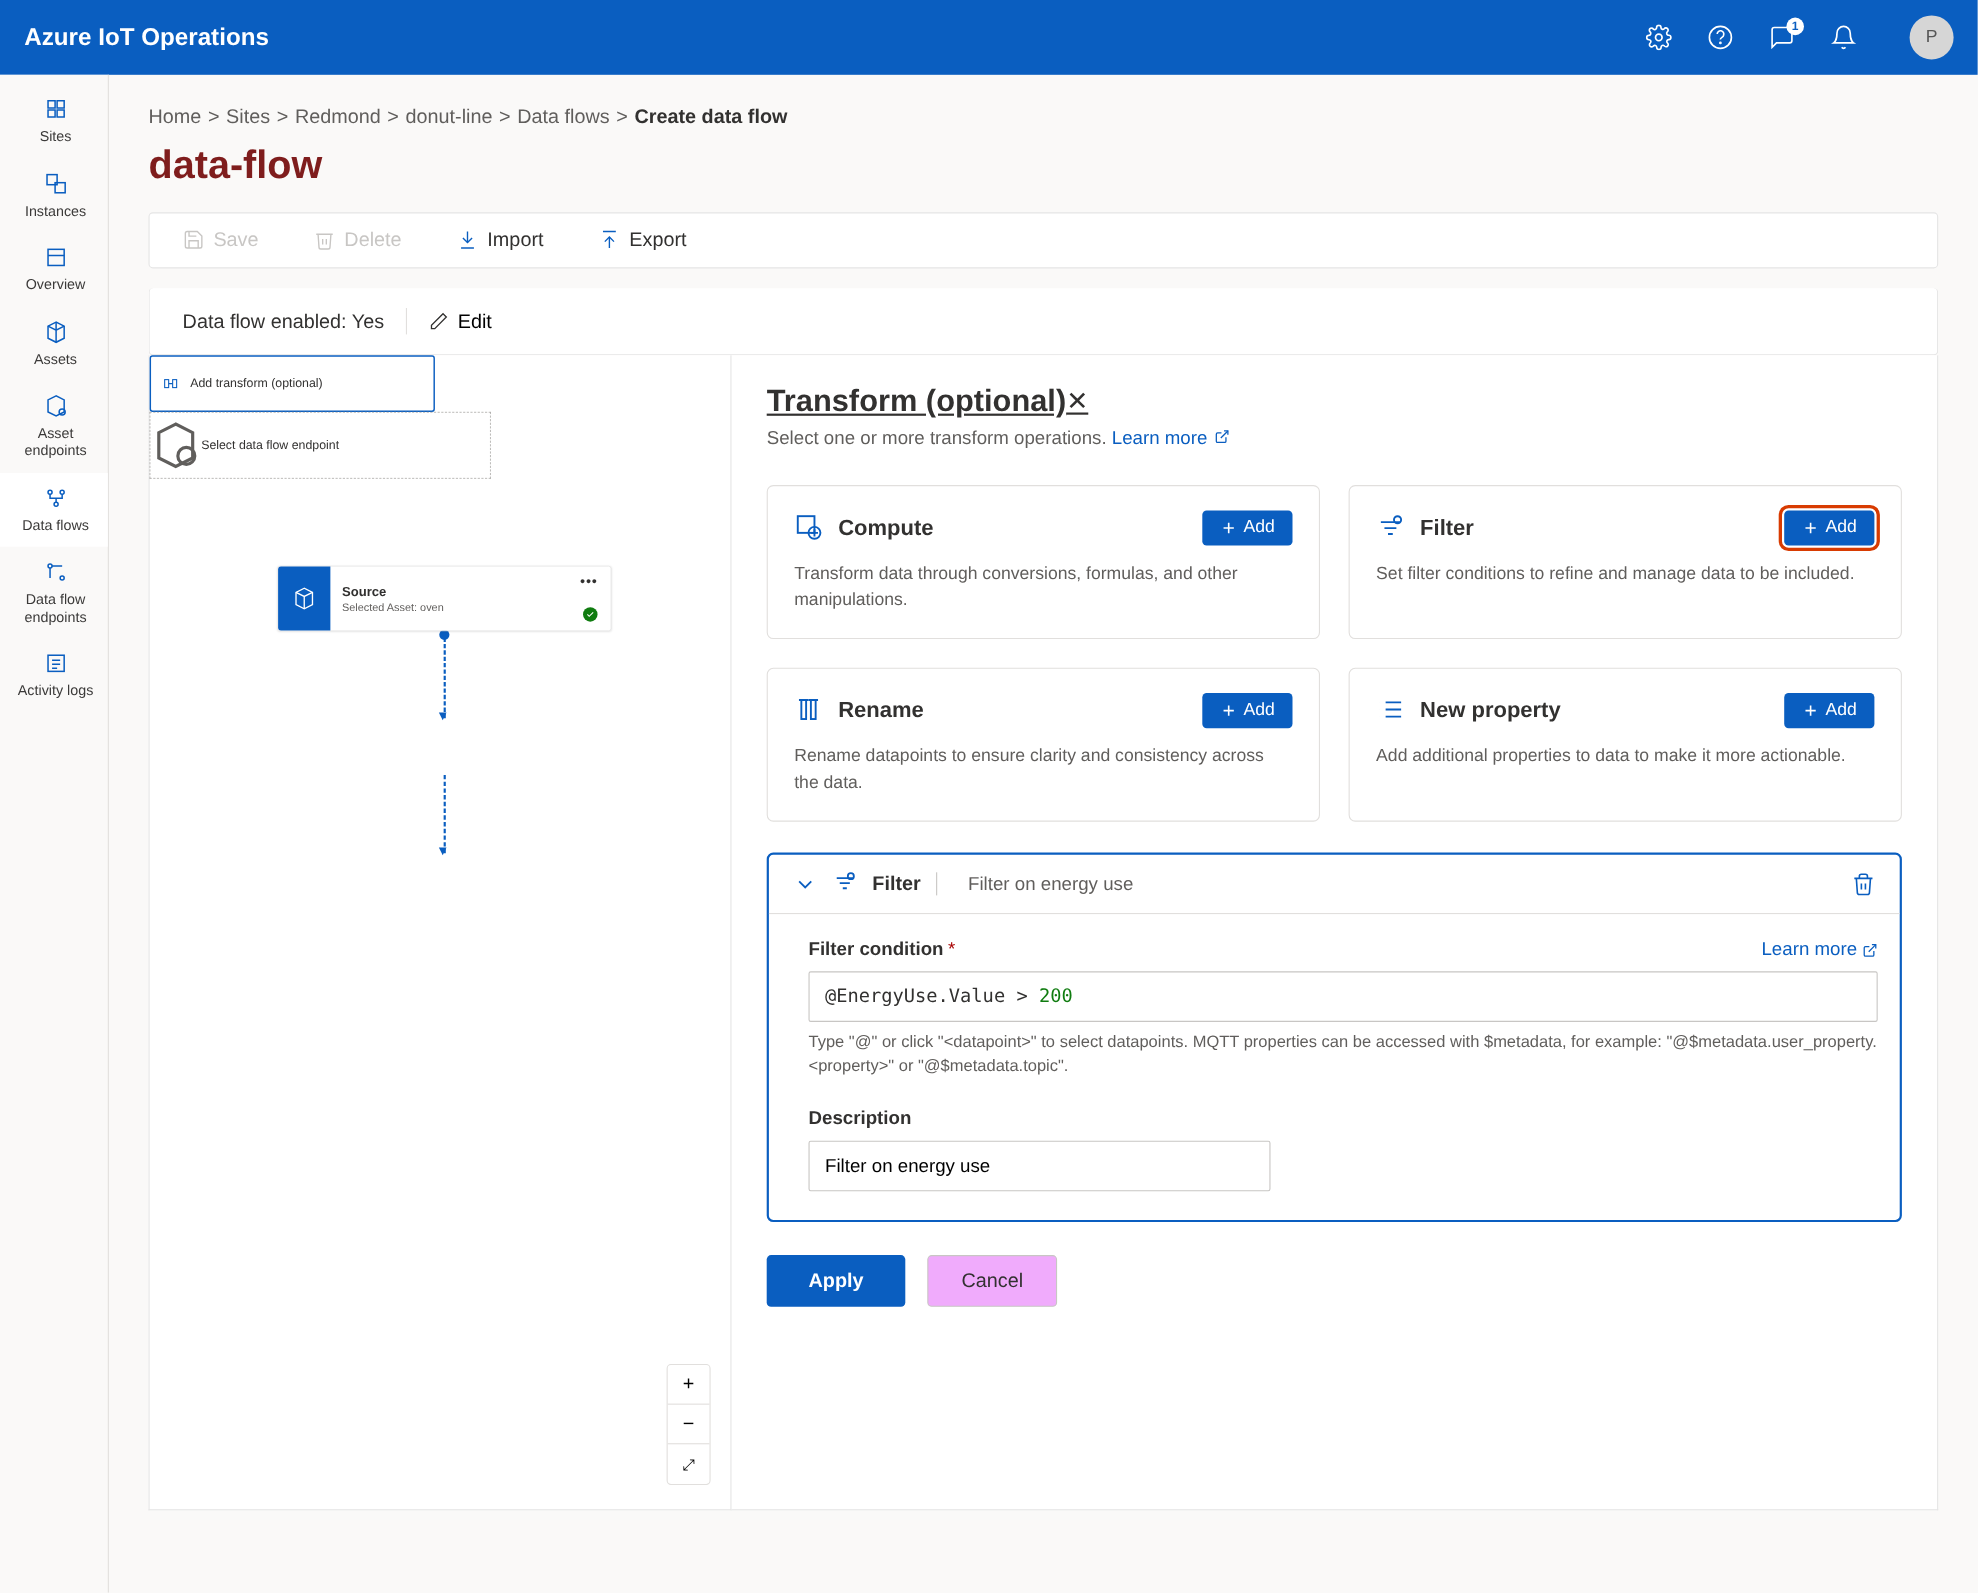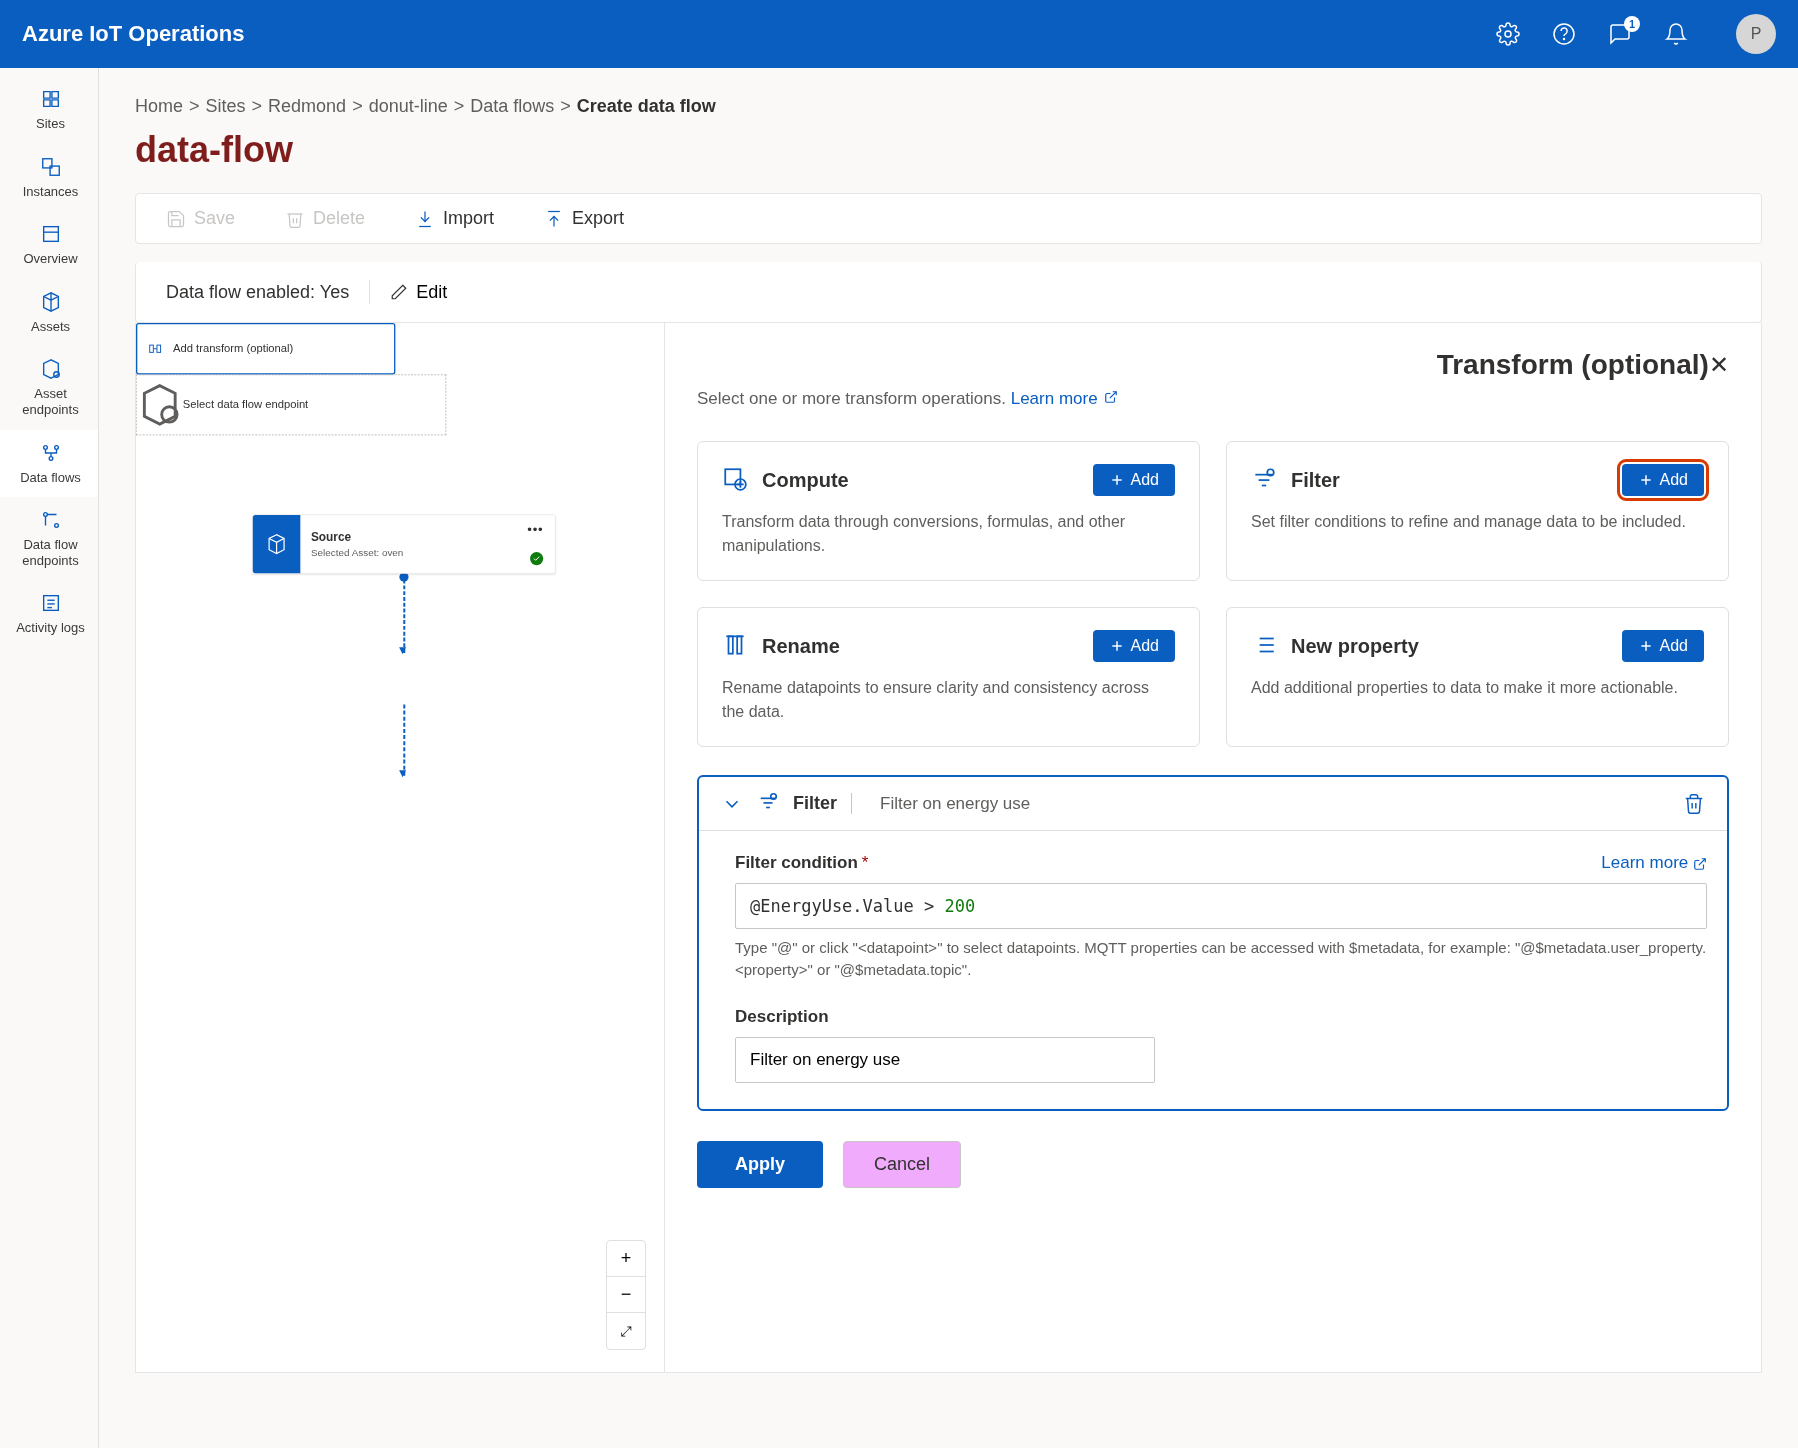--- a/index.html
+++ b/index.html
@@ -61,21 +61,21 @@
   .breadcrumb .current { font-weight:600; color:#323130;text-align:center; }
 
   .page-title { font-size: 36px; color:#7f1d1d; font-weight:600; margin-bottom: 22px; }
 
   
   .toolbar-card {
     background:#fff; border:1px solid #e5e5e5; border-radius:4px;
     padding: 14px 30px; display:flex; gap:50px; align-items:center;
     margin-bottom: 18px;
   }
-  .tb-btn { display:flex; align-items:center; gap:8px; background:none; border:none; font-size:18px; cursor:pointer; font-family:inherit; }
+  .tb-btn { display:flex; align-items:flex-start; gap:8px; background:none; border:none; font-size:18px; cursor:pointer; font-family:inherit; }
   .tb-btn svg { width:20px; height:20px; stroke-width:1.5; fill:none; }
   .tb-btn.disabled { color:#c8c6c4; cursor:default; }
   .tb-btn.disabled svg { stroke:#c8c6c4; }
   .tb-btn.primary { color:#323130; }
   .tb-btn.primary svg { stroke:#0a5ec0; }
 
   
   .enabled-card {
     background:#fff; border:1px solid #e5e5e5; border-top:none; border-radius:4px;
     padding: 18px 30px; display:flex; align-items:center; gap:20px;
@@ -141,21 +141,21 @@
   }
   .zoom-ctrl button { background:none; border:none; height:36px; font-size:18px; cursor:pointer; border-bottom:1px solid #e1dfdd; }
   .zoom-ctrl button:last-child { border-bottom:none; font-size:14px; }
 
   
   .r-panel {
     flex:1; background:#fff; border:1px solid #e5e5e5; border-left:none; border-top:none;
     padding: 26px 32px;
     height: 1050px;
   }
-  .r-header { display:flex; justify-content:flex-end; align-items:center; }
+  .r-header { display:flex; justify-content:flex-start; align-items:center;text-decoration:underline; }
   .r-title { font-size:28px; font-weight:600; }
   .close-x { font-size:24px; cursor:pointer; color:#323130; }
   .r-sub { font-size:17px; color:#605e5c; margin-top:8px; }
   .r-sub a { color:#0a5ec0; text-decoration:none; }
   .ext-icon { display:inline-block; vertical-align:baseline; margin-left:2px; }
 
   .tcards { display:grid; grid-template-columns: 1fr 1fr; gap: 26px; margin-top: 32px; }
   .tcard { border:1px solid #e1dfdd; border-radius:6px; padding: 22px 24px; }
   .tcard-head { display:flex; align-items:center; justify-content:space-between; margin-bottom:14px; }
   .tcard-left { display:flex; align-items:center; gap:14px; }

